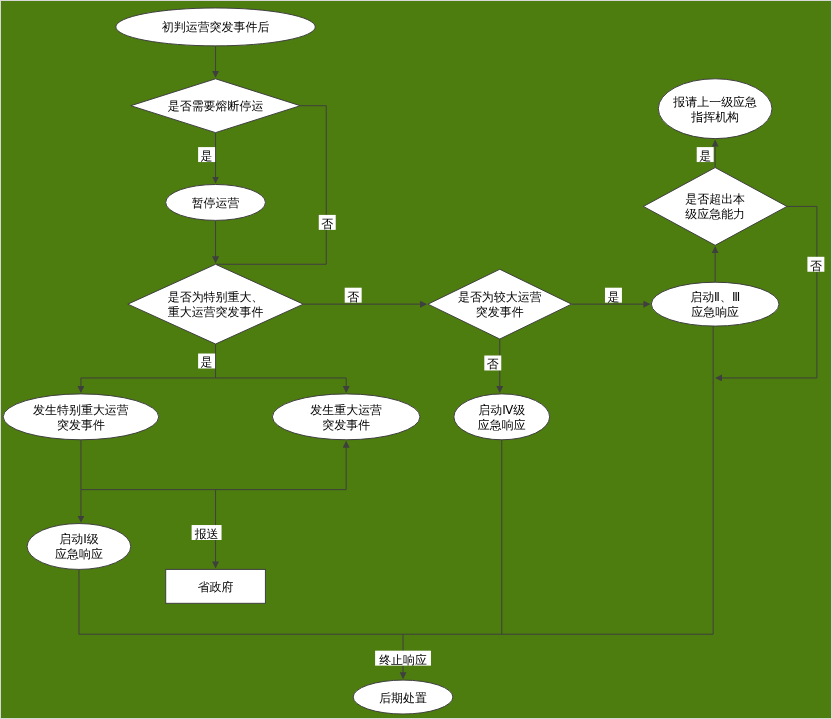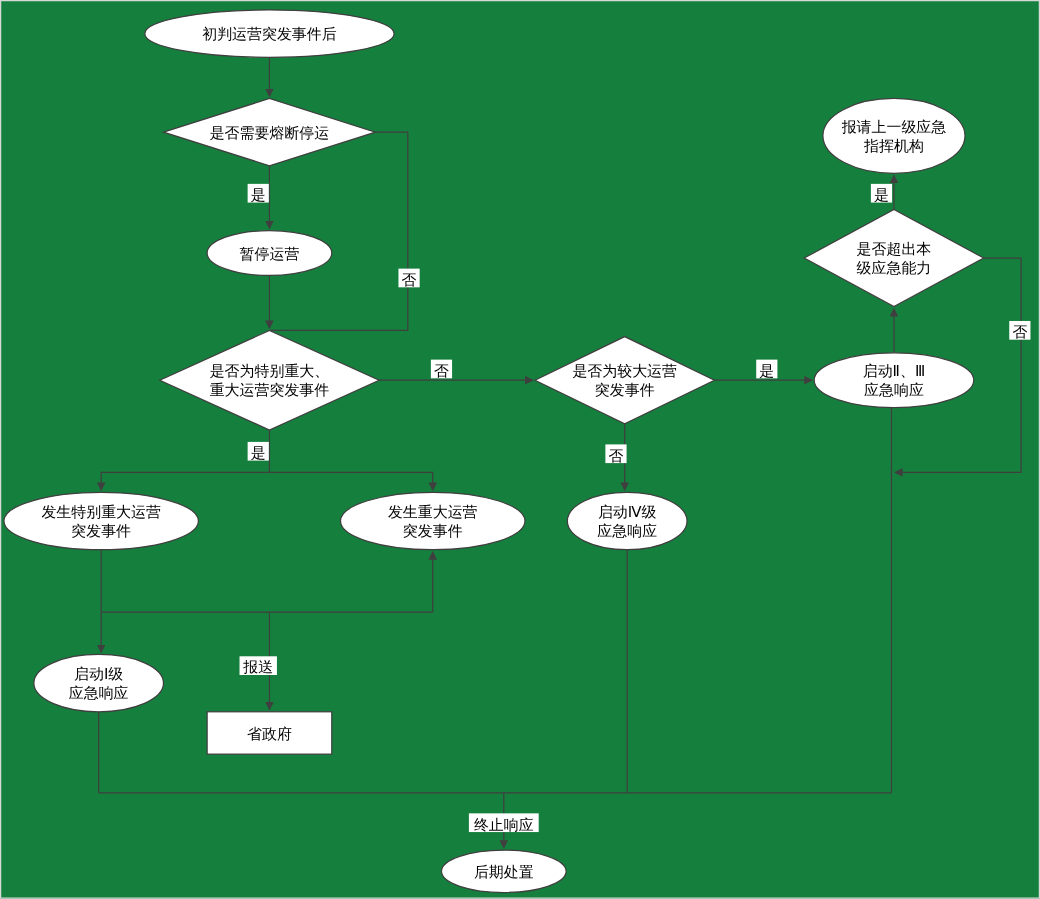--- a/index.html
+++ b/index.html
@@ -5,21 +5,21 @@
   html, body {
     margin: 0;
     padding: 0;
     background: #ffffff;
     font-family: "DejaVu Sans", "Liberation Sans", sans-serif;
   }
   .canvas {
     position: relative;
     width: 830px;
     height: 717px;
-    background: #15803d;
+    background: #4d7c0f;
     border: 1px solid #d8d8d8;
     overflow: hidden;
     text-decoration: underline;
   }
   svg {
     display: block;
   }
   svg text {
     font-family: "DejaVu Sans", "Liberation Sans", sans-serif;
   }

